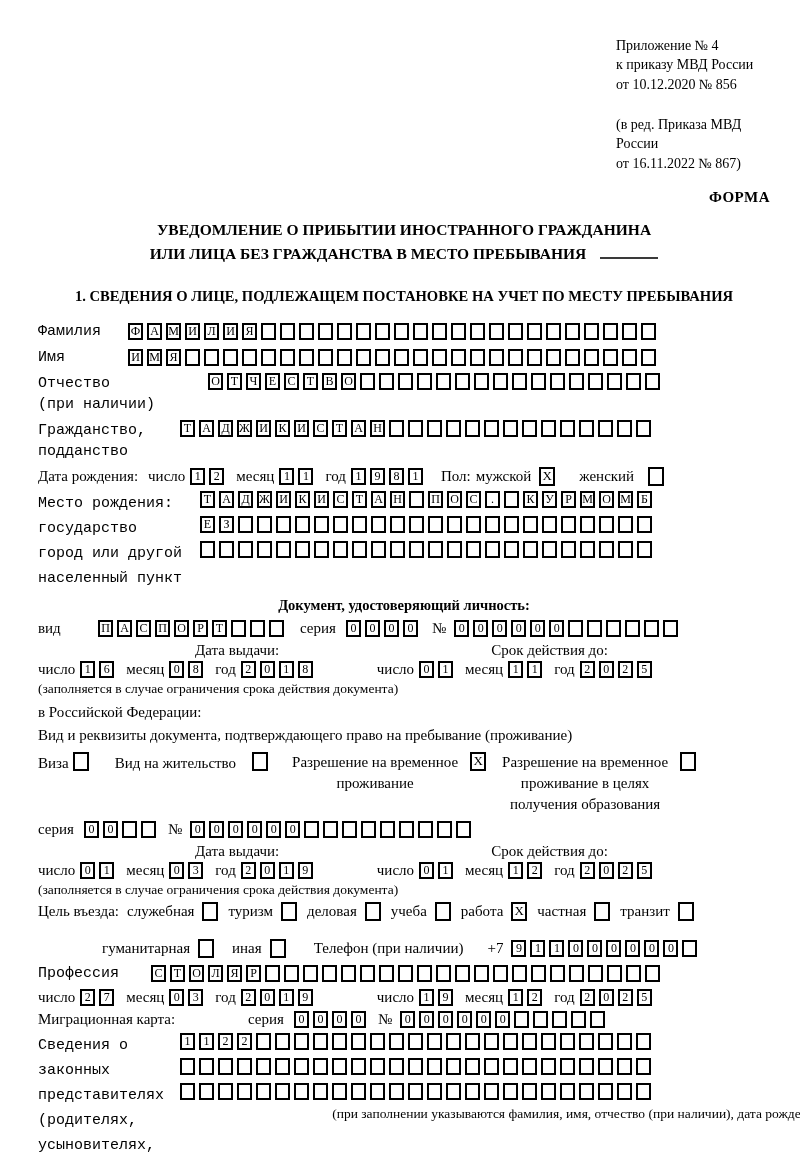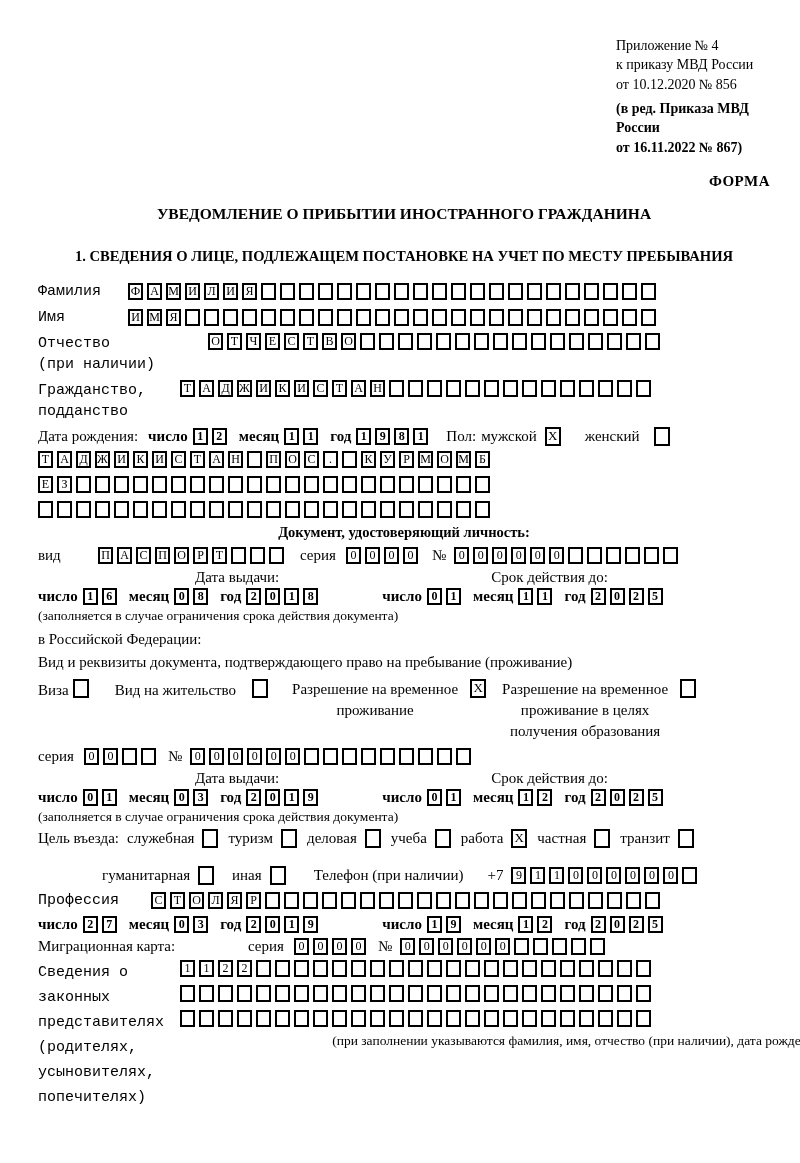--- a/index.html
+++ b/index.html
@@ -3,42 +3,42 @@
 <meta charset="utf-8">
 <style>
   * { margin:0; padding:0; box-sizing:border-box; }
   html,body { background:#ffffff; }
   body {
     width:800px; height:1163px; overflow:hidden;
     color:#000; font-family:"Liberation Serif", serif; font-size:15px;
     padding:36px 30px 0 38px; position:relative;
   }
   .hdr-block { margin-left:578px; font-size:14px; line-height:1.38; }
-  .hdr-amend { margin-top:5px;font-weight:bold; }
+  .hdr-amend { margin-top:21px; }
   .forma { text-align:right; font-weight:bold; margin-top:16px; font-size:15px; letter-spacing:.5px; }
   .title { text-align:center; font-weight:bold; font-size:15.5px; margin-top:12px; line-height:24px; }
   .blankline { display:inline-block; width:58px; border-bottom:2px solid #3a3a3a; margin-left:14px; height:14px; }
   .sec-heading { text-align:center; font-weight:bold; font-size:14.6px; margin-top:22px; }
   .form-rows { margin-top:16px; }
   .row { display:flex; align-items:center; margin-bottom:5px; }
   .row.top { align-items:flex-start; }
   .lbl { white-space:nowrap; }
   .lblcol { flex:none; line-height:21px;font-family:Liberation Mono, monospace; }
   .cells { display:inline-flex; flex:none; }
   .cell {
     width:15px; height:17px; border:2px solid #000; margin-right:4px;
     display:inline-flex; align-items:center; justify-content:center;
     font-size:12px; flex:none; background:#fff;
   }
   .box {
     width:16px; height:19px; border:2px solid #000;
     display:inline-flex; align-items:center; justify-content:center;
     font-size:13px; flex:none; background:#fff;
   }
-  .dategroup { display:inline-flex; align-items:flex-end; flex:none;font-weight:bold; }
+  .dategroup { display:inline-flex; align-items:flex-end; flex:none; }
   .dategroup .lbl { margin-right:5px; }
   .dategroup .cells { margin-right:8px; }
   .doc-heading { text-align:center; font-weight:bold; font-size:14.5px; margin:6px 0 6px 0; }
   .date-headings { display:flex; margin-bottom:2px;align-items:center; }
   .note { text-align:left; font-size:13.5px; margin:-2px 0 4px 0; }
   .para { line-height:23px; margin-top:4px; }
   .optblock { text-align:center; line-height:21px; flex:none; }
   .opt { display:inline-flex; align-items:center; flex:none; }
   .opt .box { margin-left:8px; }
   .stack > .cells { display:flex; margin-bottom:8px; }
@@ -55,20 +55,21 @@
   <div class="hdr-amend">
     <div>(в ред. Приказа МВД России</div>
     <div>от 16.11.2022 № 867)</div>
   </div>
 </div>
 
 <div class="forma">ФОРМА</div>
 
 <div class="title">
   <div>УВЕДОМЛЕНИЕ О ПРИБЫТИИ ИНОСТРАННОГО ГРАЖДАНИНА</div>
+  <div><span>ИЛИ ЛИЦА БЕЗ ГРАЖДАНСТВА В МЕСТО ПРЕБЫВАНИЯ</span><span class="blankline"></span></div>
 </div>
 
 <div class="sec-heading">1. СВЕДЕНИЯ О ЛИЦЕ, ПОДЛЕЖАЩЕМ ПОСТАНОВКЕ НА УЧЕТ ПО МЕСТУ ПРЕБЫВАНИЯ</div>
 
 <div class="form-rows">
 
   <div class="row">
     <span class="lblcol" style="width:90px">Фамилия</span>
     <span class="cells">
         <span class="cell">Ф</span>
@@ -223,20 +224,26 @@
         </span>
     </span>
     <span class="lbl" style="margin-left:6px">Пол:</span>
     <span class="lbl" style="margin-left:5px">мужской</span>
     <span class="box" style="margin-left:8px">X</span>
     <span class="lbl" style="margin-left:24px">женский</span>
     <span class="box" style="margin-left:14px"></span>
   </div>
 
   <div class="row top" style="margin-top:4px">
+    <span class="lblcol" style="width:162px; line-height:25px">
+      <span>Место рождения:</span><br>
+      <span>государство</span><br>
+      <span>город или другой</span><br>
+      <span>населенный пункт</span>
+    </span>
     <span class="stack">
       <span class="cells">
           <span class="cell">Т</span>
           <span class="cell">А</span>
           <span class="cell">Д</span>
           <span class="cell">Ж</span>
           <span class="cell">И</span>
           <span class="cell">К</span>
           <span class="cell">И</span>
           <span class="cell">С</span>

